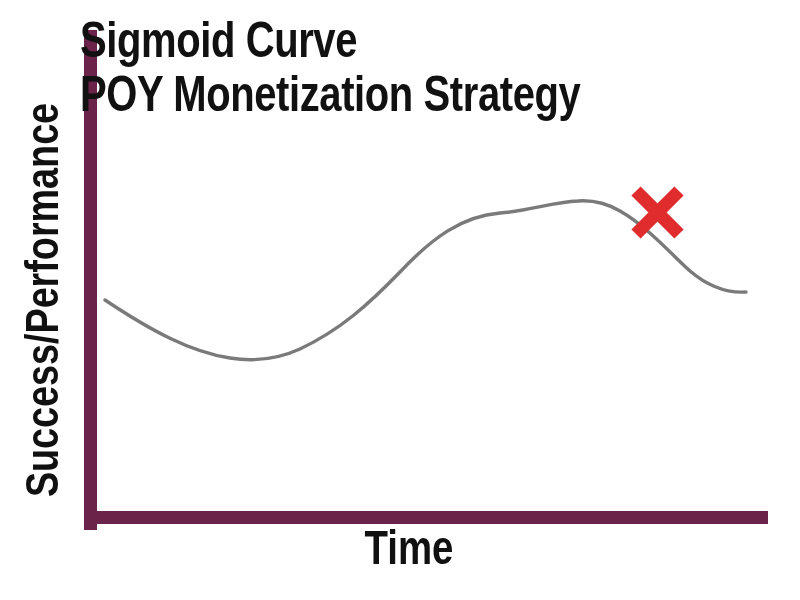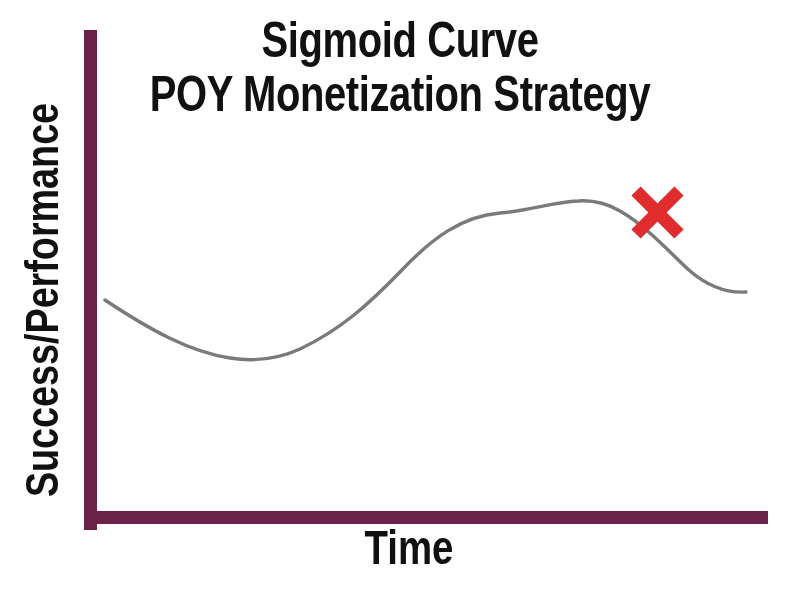--- a/index.html
+++ b/index.html
@@ -16,21 +16,21 @@
     overflow: hidden;
     font-family: "Liberation Sans", sans-serif;
   }
 
   
   .title-block {
     position: absolute;
     left: 0;
     top: 14px;
     width: 800px;
-    text-align: center;
+    text-align: left;
     pointer-events: none;
   }
   .title-line {
     display: block;
     color: #111111;
     font-family: "Liberation Sans", sans-serif;
     font-weight: 700;
     letter-spacing: -0.5px;
     line-height: 1.07;
     transform: scaleX(0.80);

